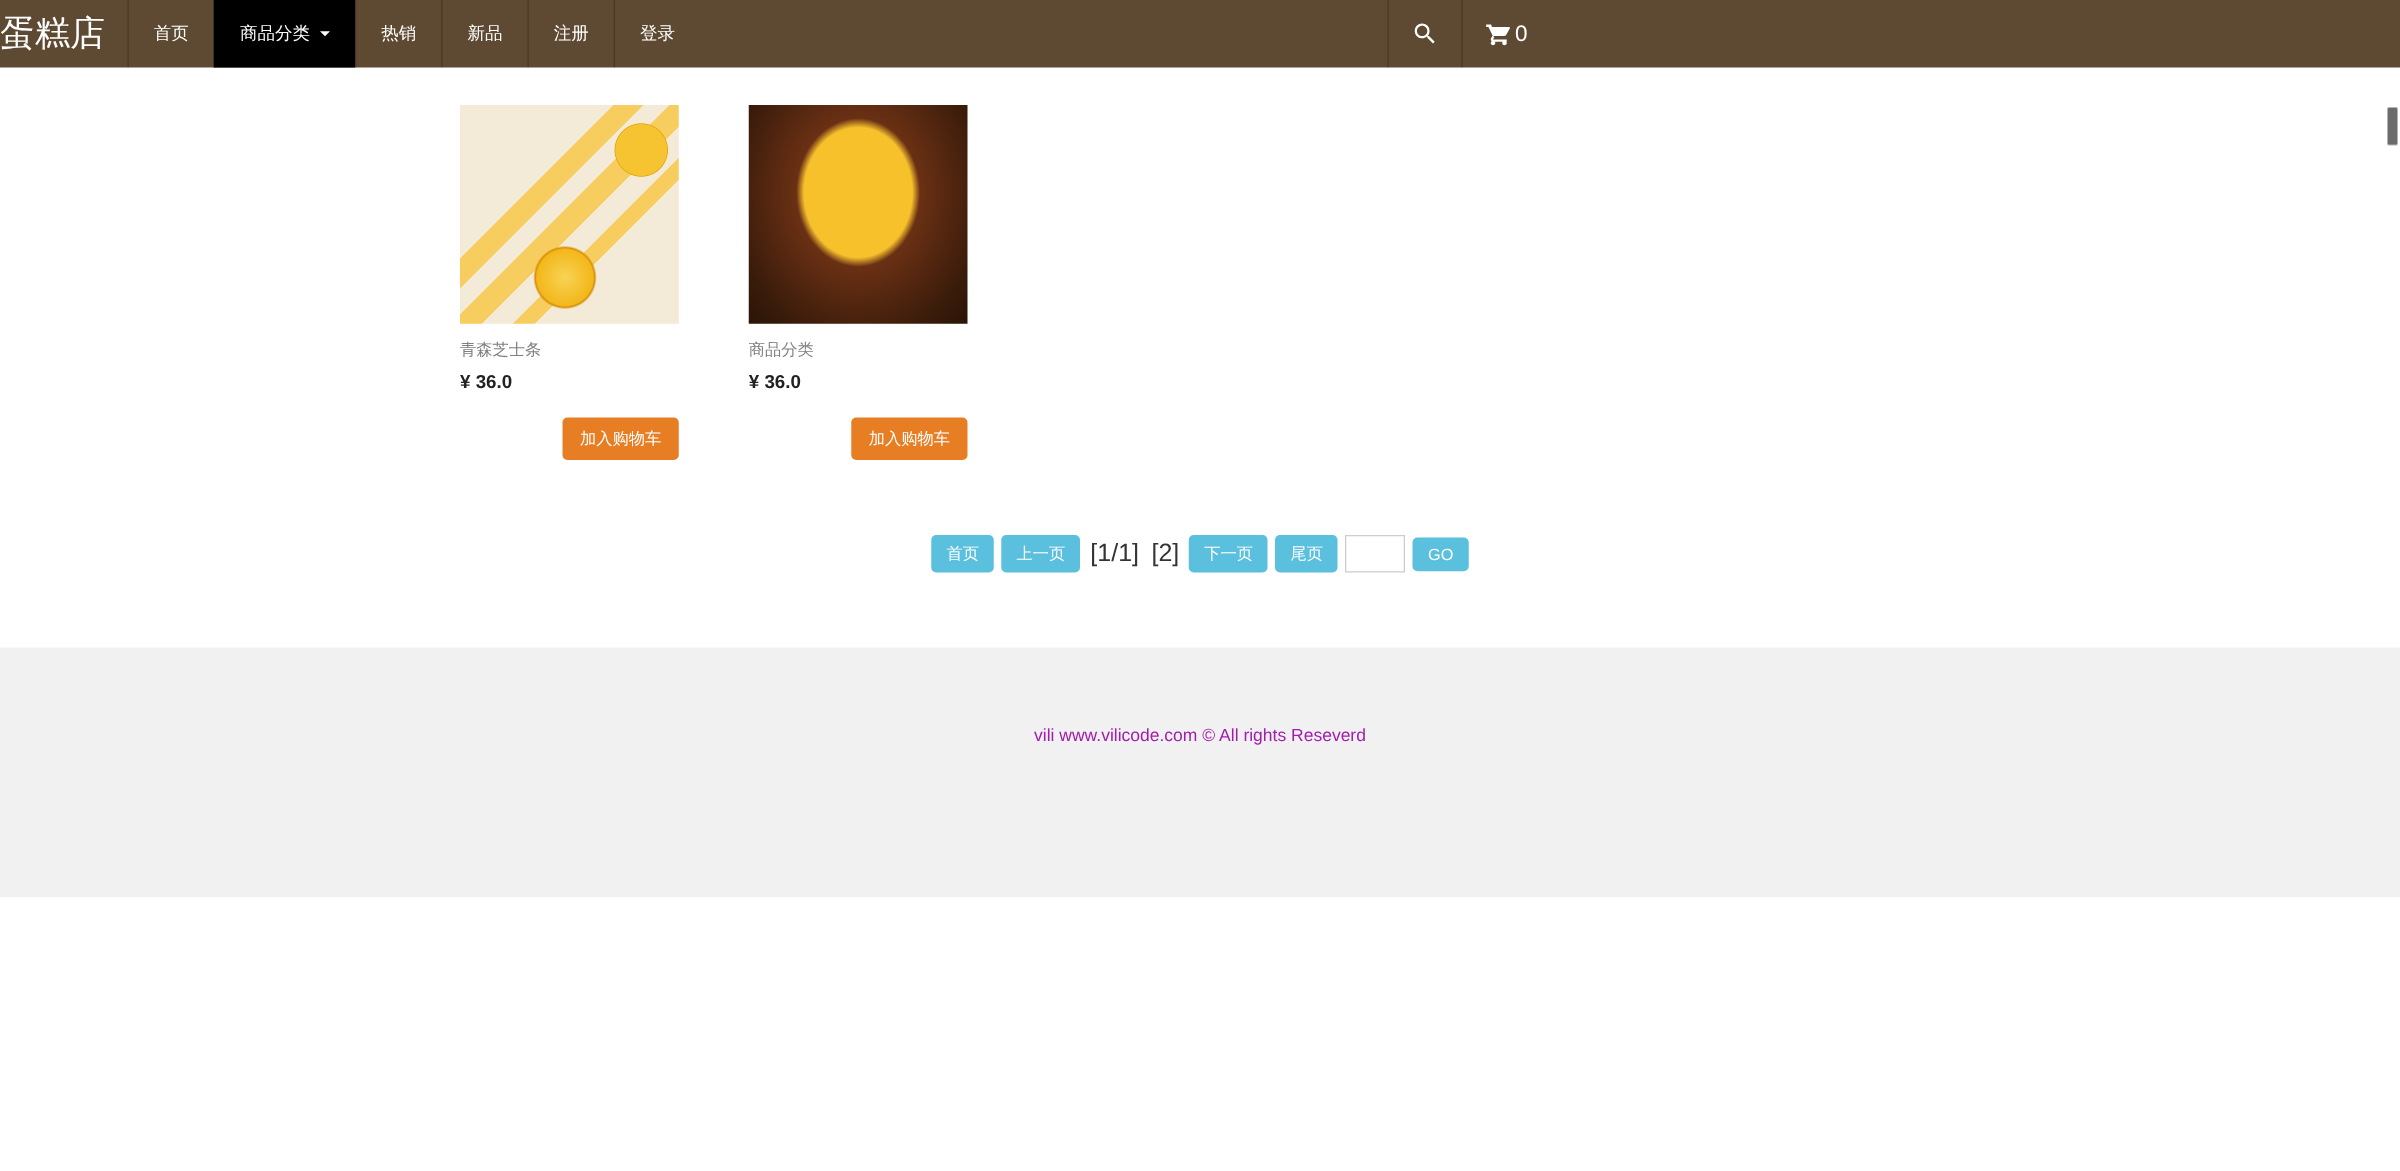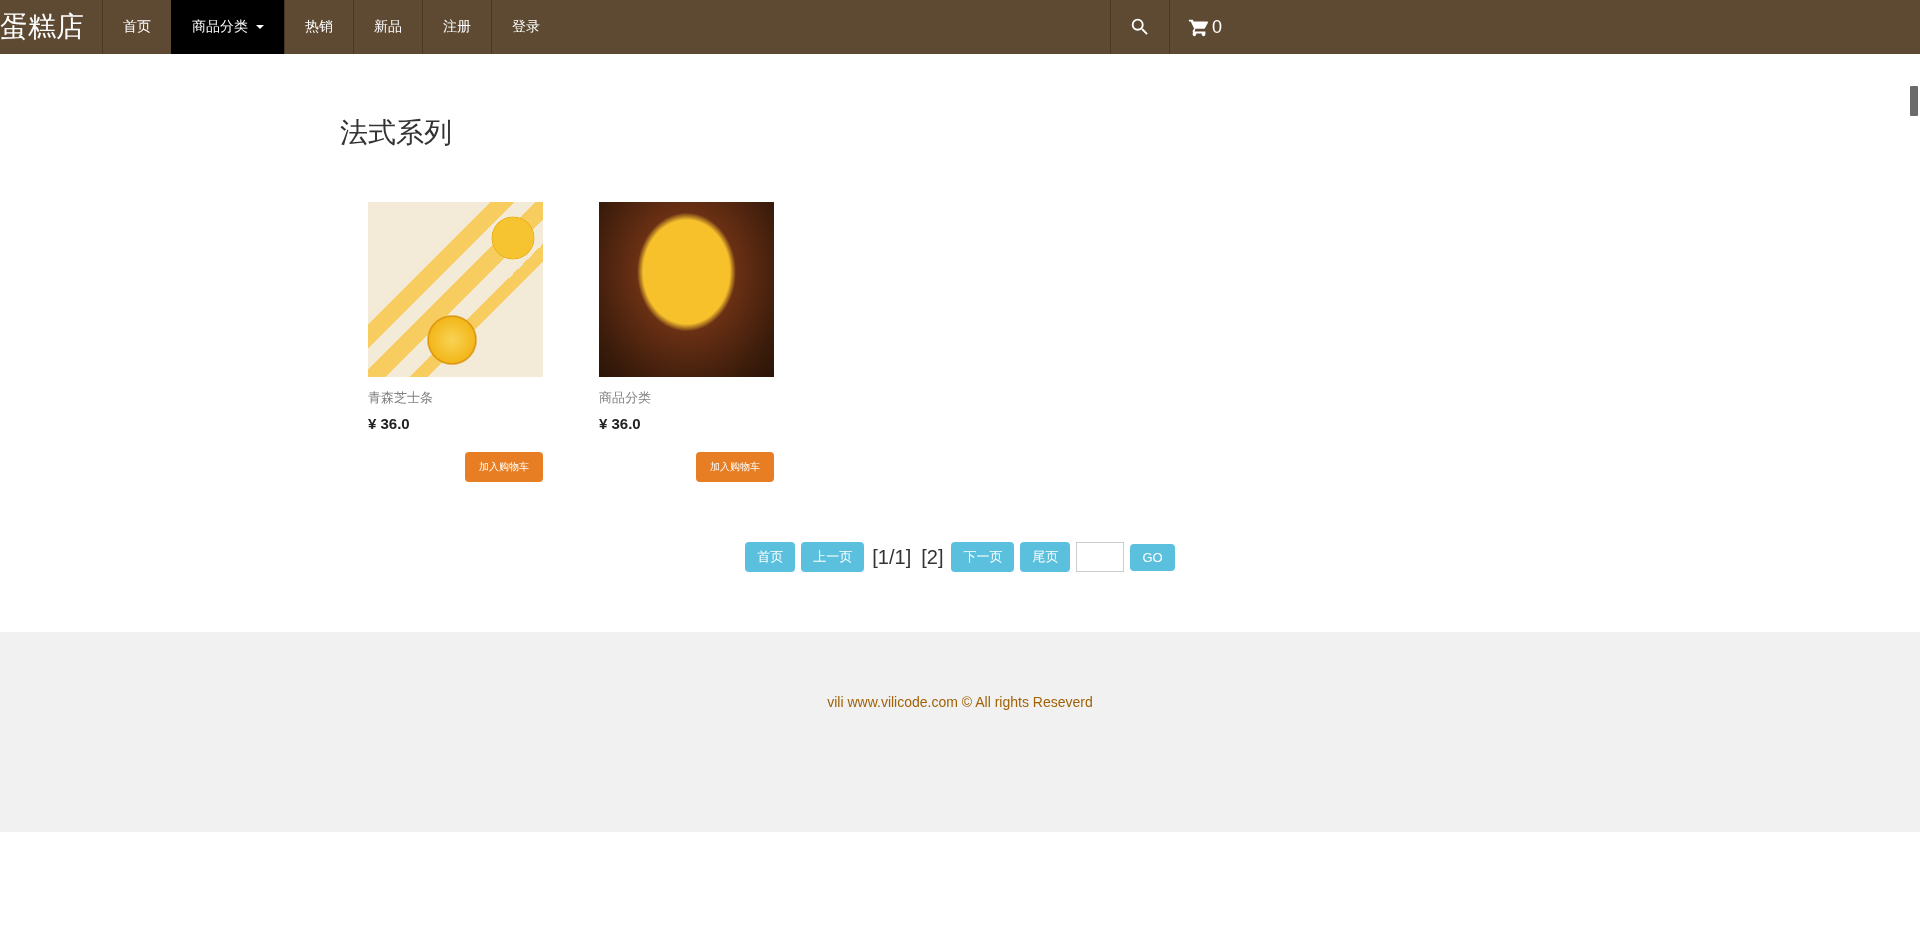--- a/index.html
+++ b/index.html
@@ -130,21 +130,21 @@
   }
   .add-cart-row {
     display: flex;
     justify-content: flex-end;
     margin-top: 20px;
   }
   .add-cart-btn {
     background: #e77e23;
     color: #fff;
     border: none;
-    font-size: 10px;
+    font-size: 13px;
     padding: 8px 14px;
     border-radius: 4px;
     cursor: pointer;
   }
 
   
   .pagination {
     display: flex;
     justify-content: center;
     align-items: center;
@@ -176,21 +176,21 @@
   
   .footer {
     background: #f1f1f1;
     min-height: 200px;
     display: flex;
     align-items: center;
     justify-content: center;
     margin-top: 0;
   }
   .footer-text {
-    color: #a16207;
+    color: #a21caf;
     font-size: 14px;
     margin-top: -60px;
   }
 </style>
 </head>
 <body>
 
 <div class="navbar">
   <div class="navbar-inner">
     <div class="brand">蛋糕店</div>
@@ -217,21 +217,20 @@
         <path d="M7 18c-1.1 0-1.99.9-1.99 2S5.9 22 7 22s2-.9 2-2-.9-2-2-2zm10 0c-1.1 0-1.99.9-1.99 2S15.9 22 17 22s2-.9 2-2-.9-2-2-2zM7.16 14h9.69c.75 0 1.41-.41 1.75-1.03l3.24-5.88A1 1 0 0 0 20.99 6H6.21l-.94-2H1v2h2l3.6 7.59-1.35 2.44C4.52 17.37 5.48 19 7 19h12v-2H7l1.1-2z"></path>
       </svg>
       <span class="cart-count">0</span>
     </div>
   </div>
 </div>
 
 <div class="scroll-top"></div>
 
 <div class="container">
-  <h1 class="page-title">法式系列</h1>
 
   <div class="product-grid">
 
     <div class="product-card">
       <a class="product-img p1"></a>
       <div class="product-name">青森芝士条</div>
       <div class="product-price">¥ 36.0</div>
       <div class="add-cart-row">
         <button class="add-cart-btn">加入购物车</button>
       </div>

